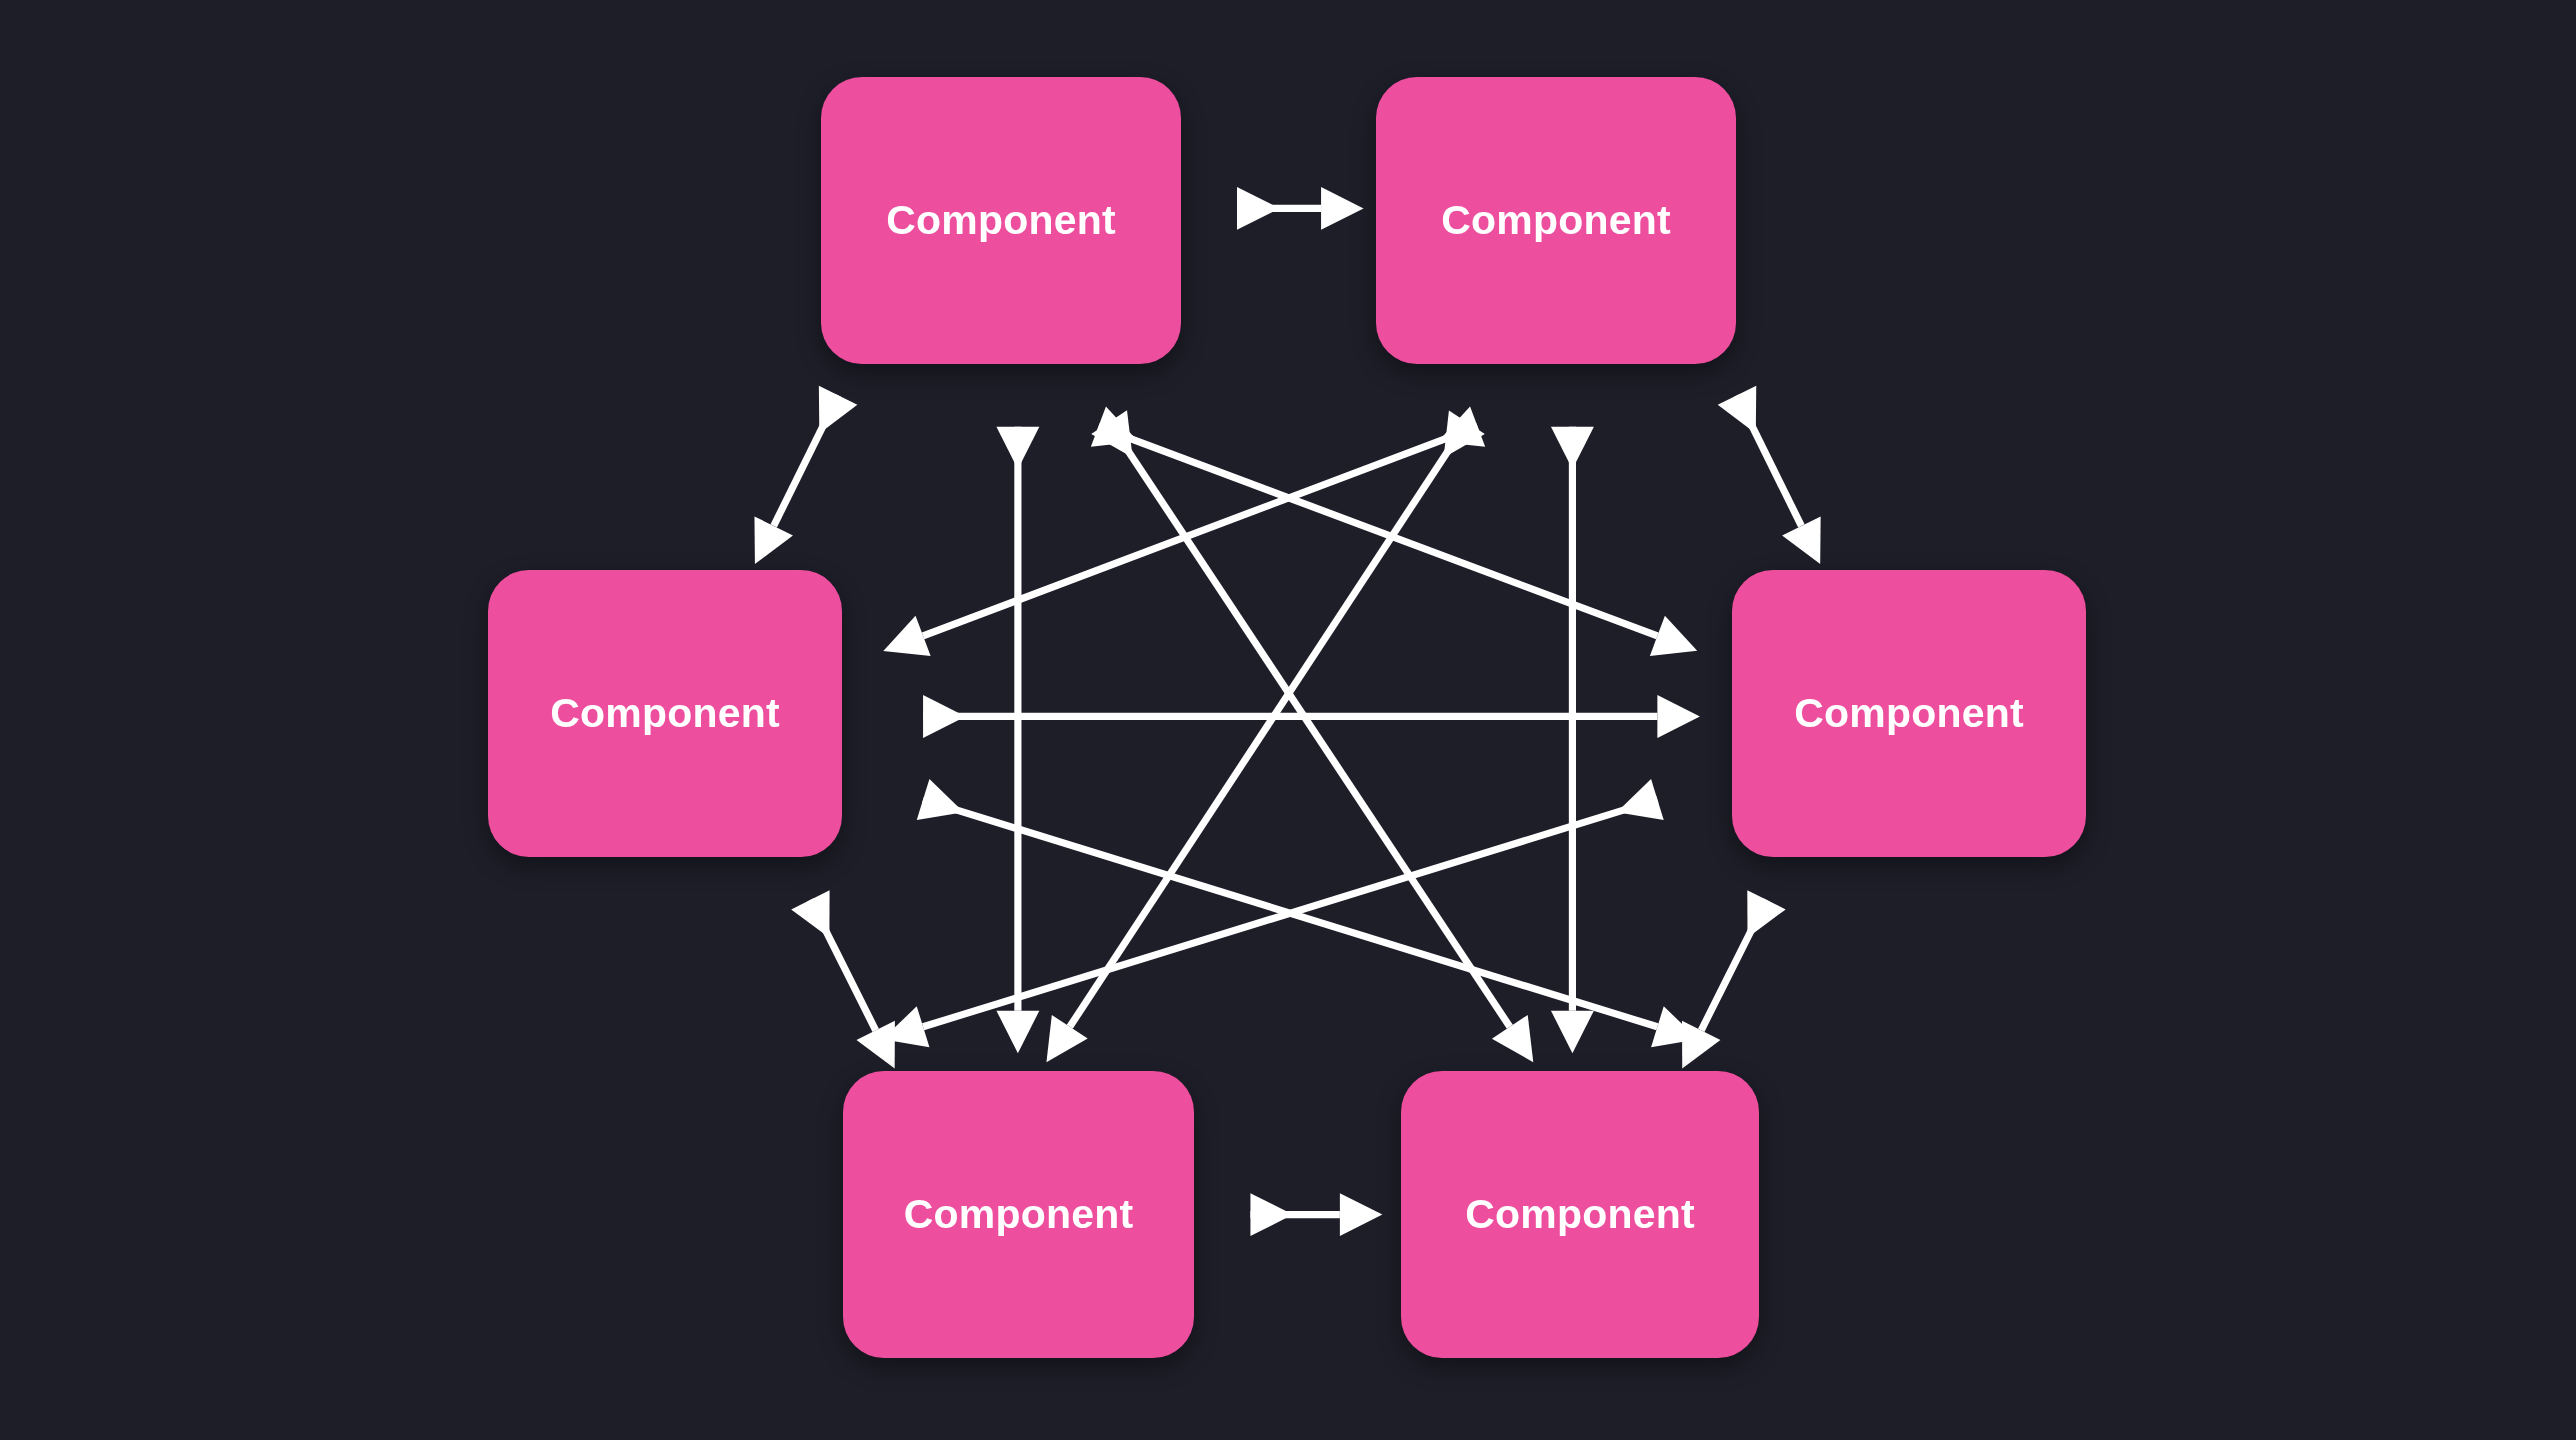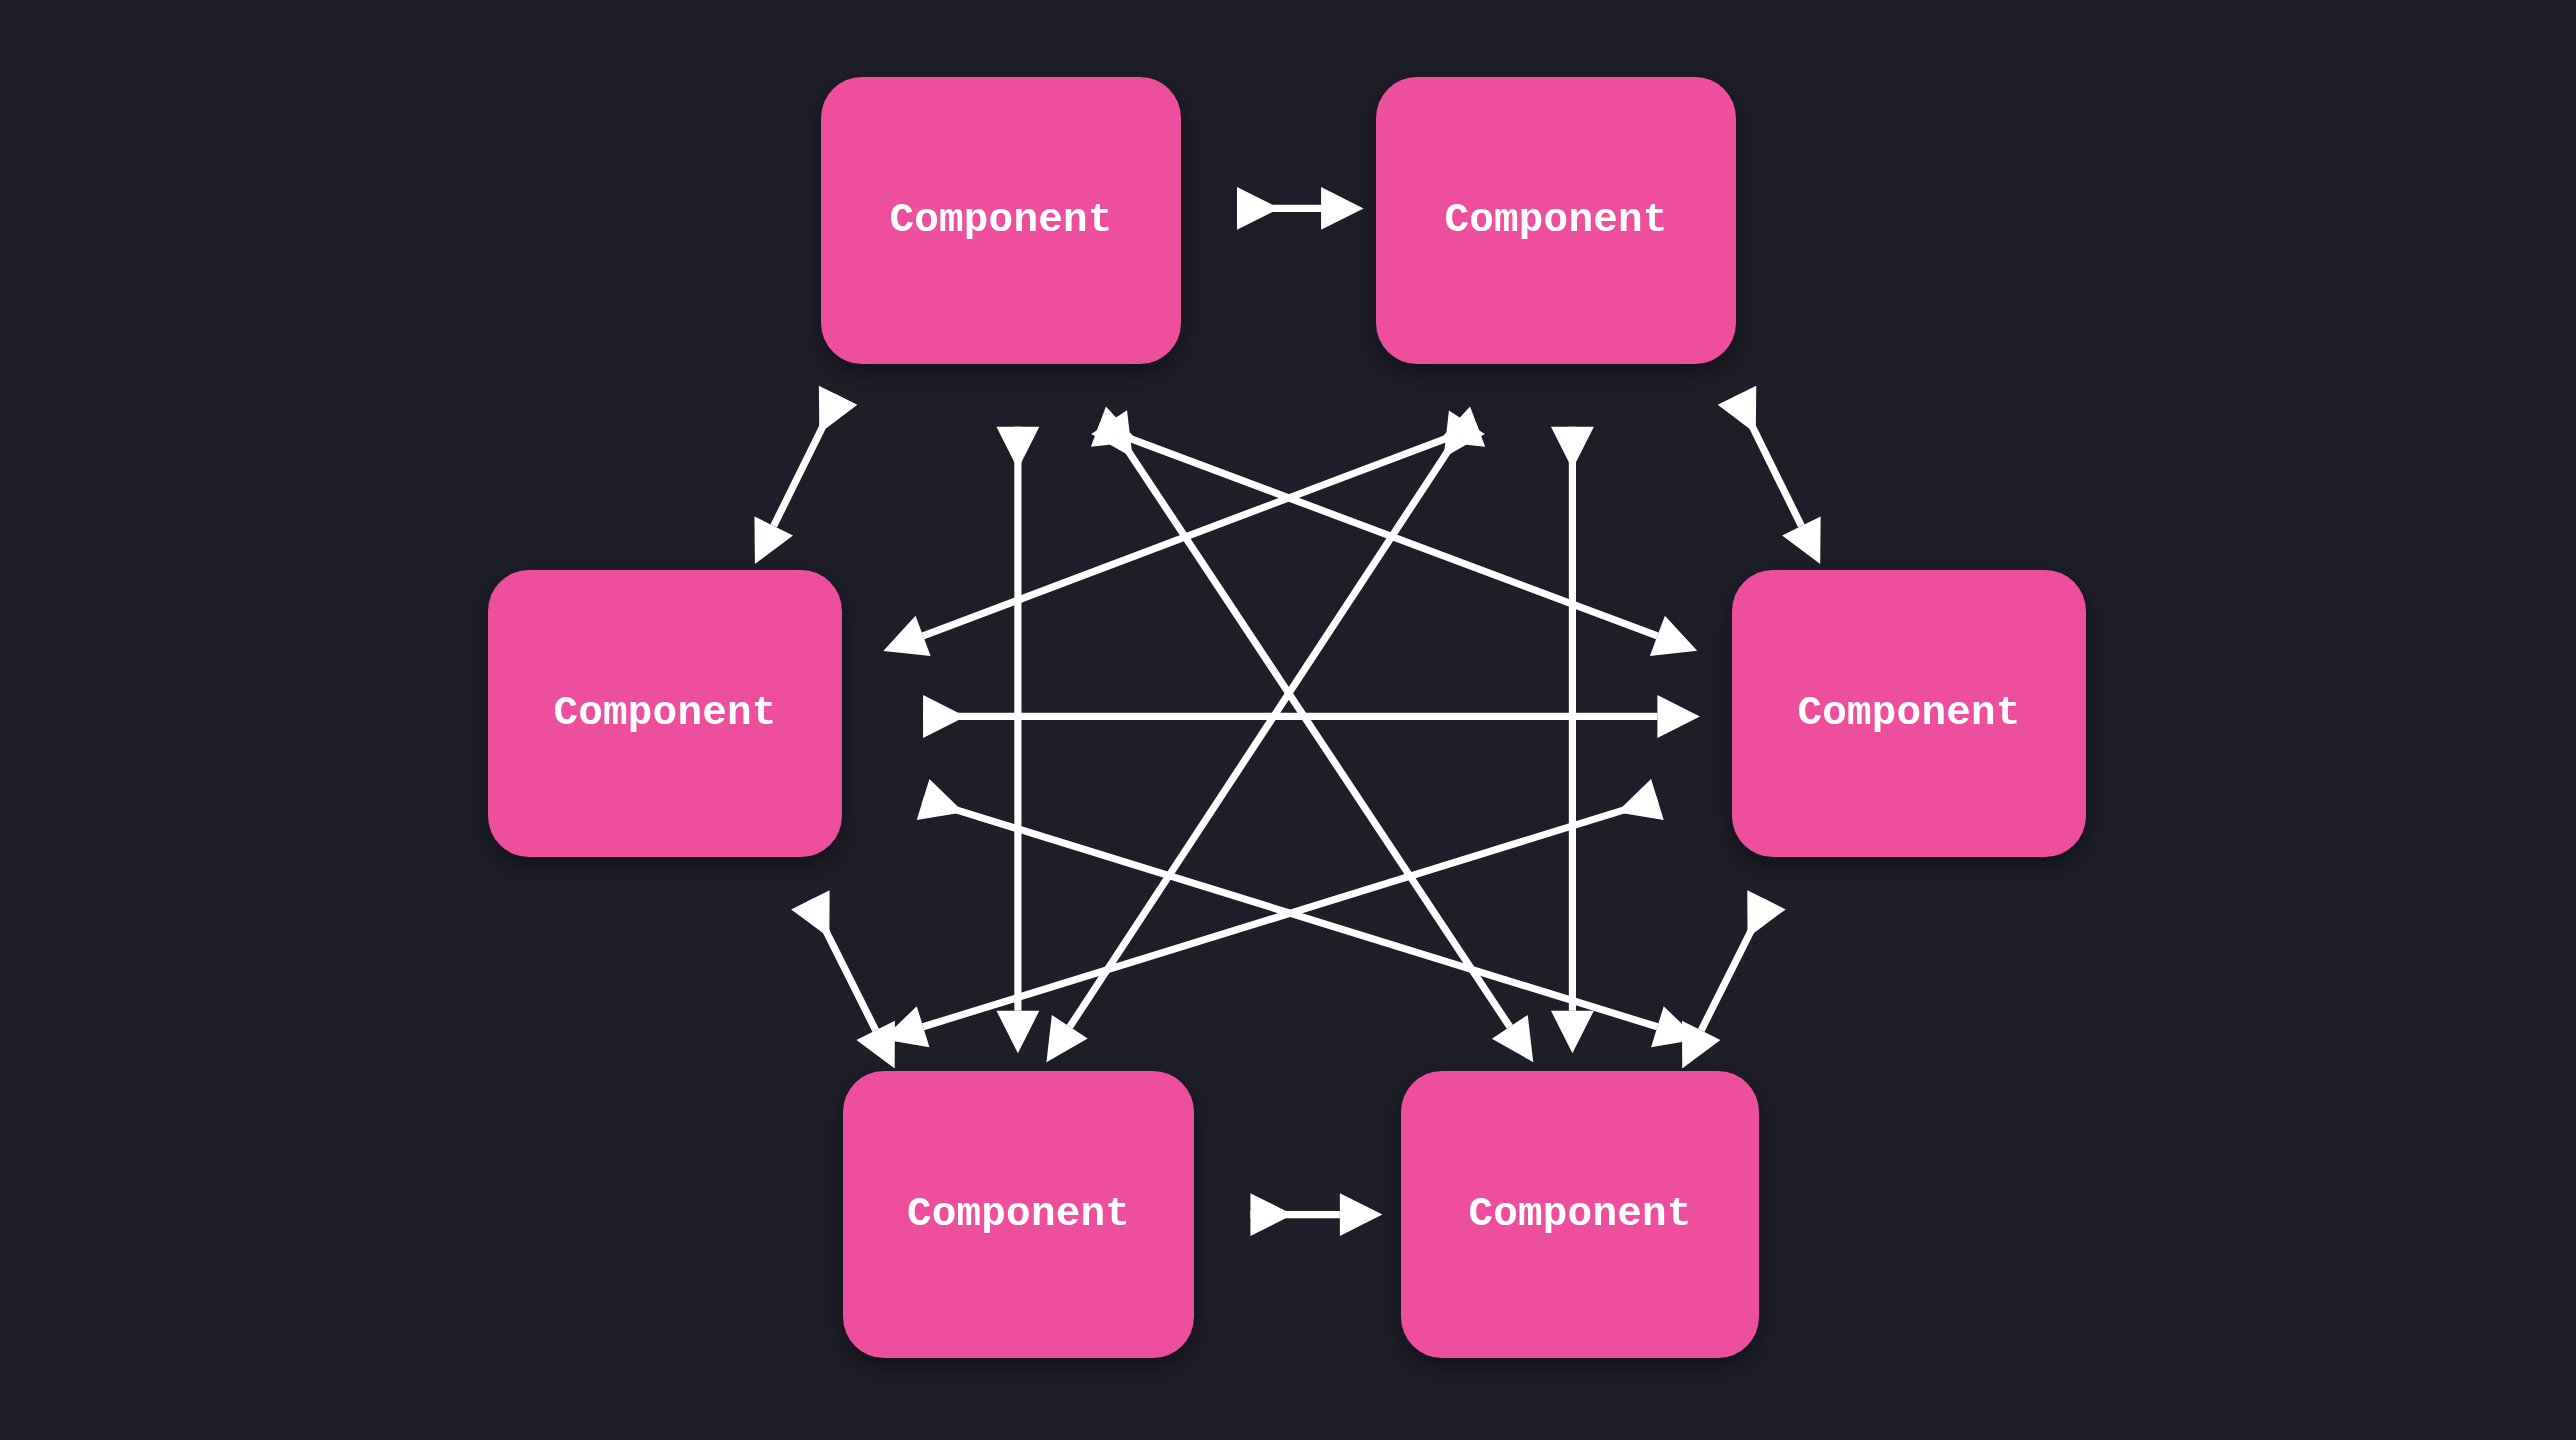--- a/index.html
+++ b/index.html
@@ -29,21 +29,21 @@
     display: flex;
     align-items: center;
     justify-content: center;
     background: #ed4e9e;
     border-radius: 41px;
     box-shadow: 0 9px 23px rgba(0,0,0,0.40);
     box-sizing: border-box;
   }
   .node-label {
     color: #ffffff;
-    font-family: Liberation Mono, monospace;
+    font-family: Liberation Sans, sans-serif;
     font-weight: 700;
     font-size: 41px;
     letter-spacing: 0.2px;
     line-height: 1;
     white-space: nowrap;
     user-select: none;
   }
   
   #node-top-left     { left: 821px;  top: 77px;   width: 360px; height: 287px; }
   #node-top-right    { left: 1376px; top: 77px;   width: 360px; height: 287px; }

